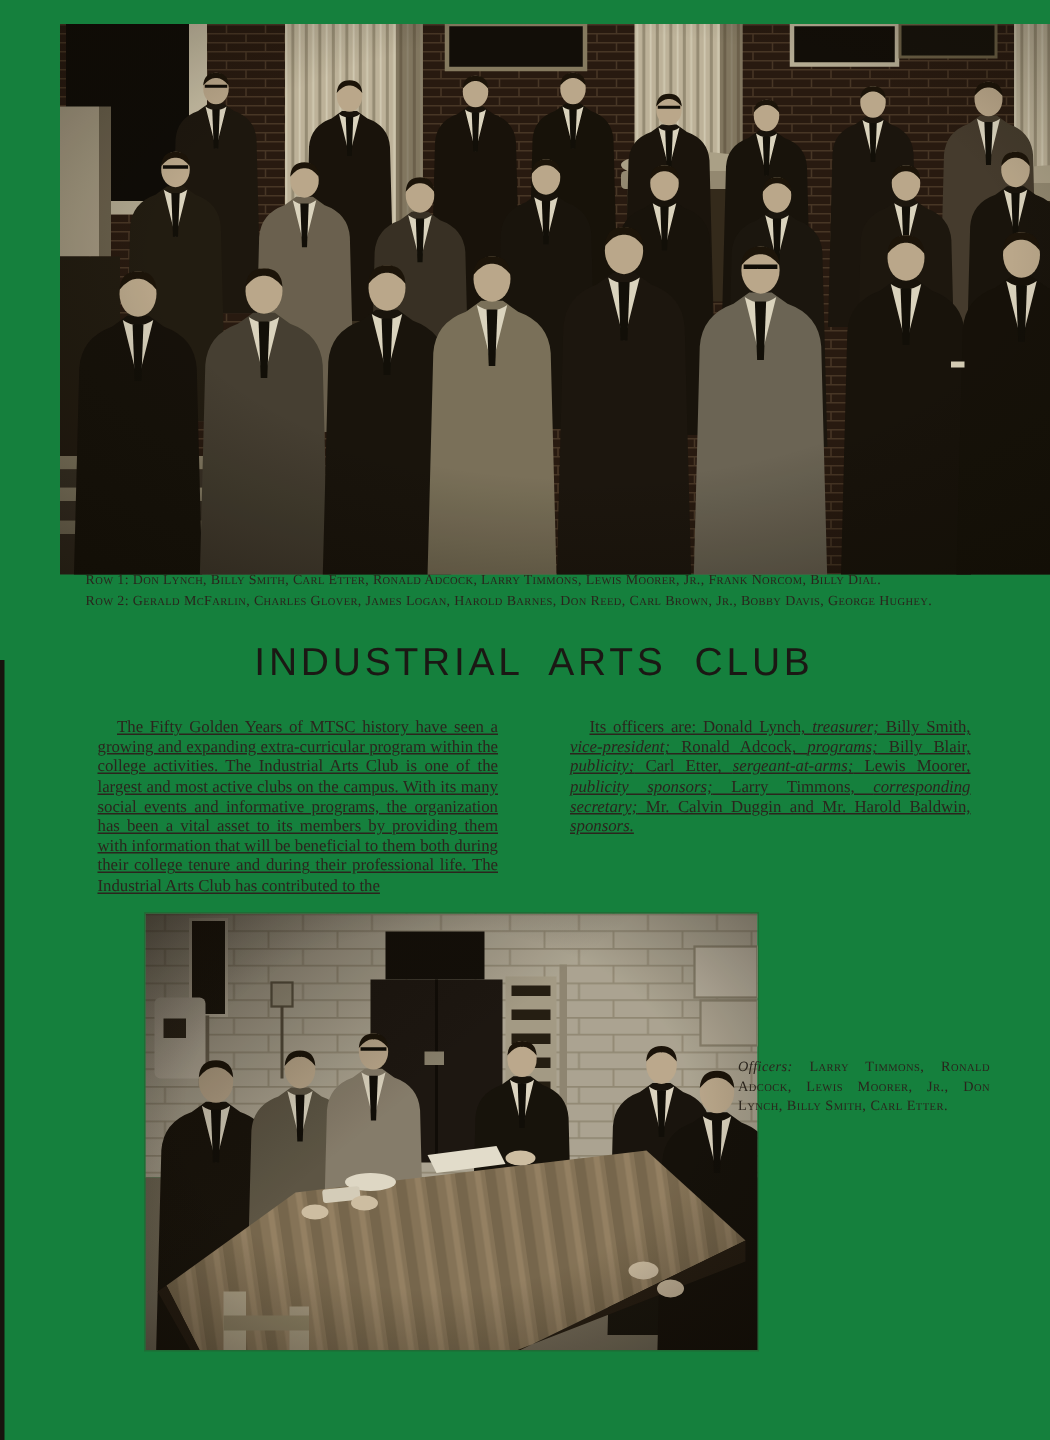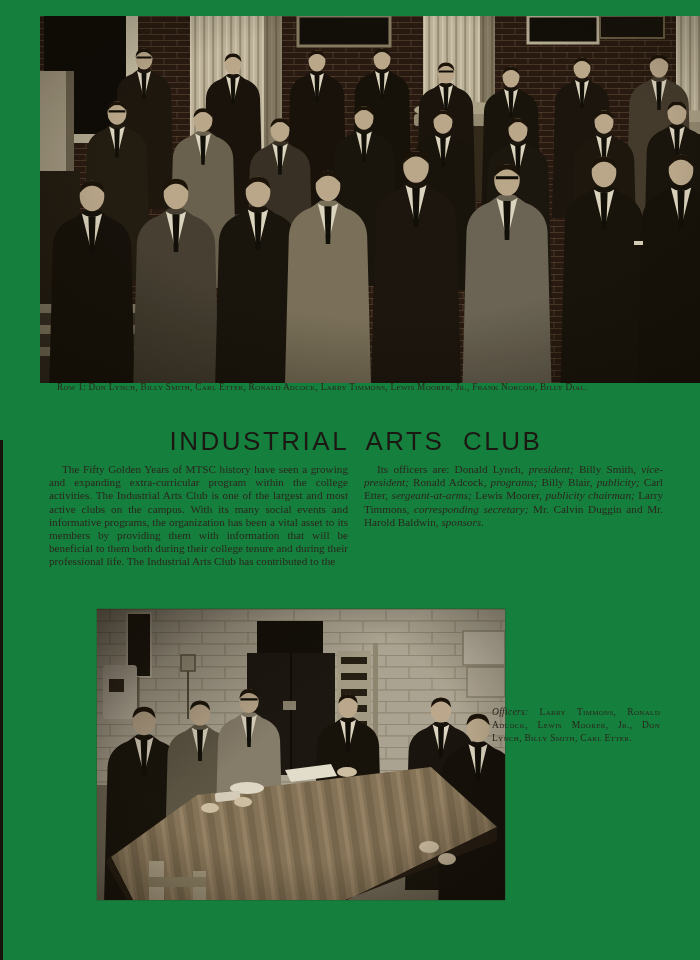--- a/index.html
+++ b/index.html
@@ -18,21 +18,21 @@
            letter-spacing:.25px;color:#2a241c;}
   .cap-row{padding-left:58px;text-indent:-58px;}
 
   .page-title{position:absolute;left:0;top:426px;width:712px;margin:0;text-align:center;
               font-family:"Liberation Sans","DejaVu Sans",sans-serif;font-weight:400;
               font-size:26px;letter-spacing:2.5px;word-spacing:9px;color:#1b1814;}
 
   .columns{position:absolute;left:49px;top:463px;width:614px;display:flex;
            justify-content:space-between;}
   .col{width:299px;font-size:11.2px;line-height:13.2px;text-align:justify;color:#2b251d;}
-  .col p{margin:0;}
+  .col p{margin:16px;text-decoration:underline;}
   .col p.indent{text-indent:13px;}
   .col p + p{margin-top:4px;}
 
   .officers{position:absolute;left:492px;top:706px;width:168px;
             font-size:9.5px;line-height:13px;text-align:justify;
             font-variant:small-caps;letter-spacing:.3px;color:#2a241c;font-family:Liberation Serif, serif;}
   .officers i, .col i{font-variant:normal;}
 </style>
 </head>
 <body>
@@ -148,30 +148,31 @@
         <rect x="671" y="222" width="9" height="4" fill="#ded6c0"></rect>
       </g>
 
       <rect width="700" height="367" fill="url(#vign)"></rect>
       <rect width="700" height="367" fill="rgba(70,50,20,.07)"></rect>
     </svg>
   </figure>
 
   <div class="caption">
     <div class="cap-row">Row 1: Don Lynch, Billy Smith, Carl Etter, Ronald Adcock, Larry Timmons, Lewis Moorer, Jr., Frank Norcom, Billy Dial.</div>
+    <div class="cap-row">Row 2: Gerald McFarlin, Charles Glover, James Logan, Harold Barnes, Don Reed, Carl Brown, Jr., Bobby Davis, George Hughey.</div>
   </div>
 
   <h1 class="page-title">INDUSTRIAL ARTS CLUB</h1>
 
   <div class="columns">
     <div class="col">
       <p class="indent">The Fifty Golden Years of MTSC history have seen a growing and expanding extra-curricular program within the college activities.  The Industrial Arts Club is one of the largest and most active clubs on the campus.  With its many social events and informative programs, the organization has been a vital asset to its members by providing them with information that will be beneficial to them both during their college tenure and during their professional life.  The Industrial Arts Club has contributed to the</p>
     </div>
     <div class="col">
-      <p class="indent">Its officers are: Donald Lynch, <i>president;</i> Billy Smith, <i>vice-president;</i> Ronald Adcock, <i>programs;</i> Billy Blair, <i>publicity;</i> Carl Etter, <i>sergeant-at-arms;</i> Lewis Moorer, <i>publicity chairman;</i> Larry Timmons, <i>corresponding secretary;</i> Mr. Calvin Duggin and Mr. Harold Baldwin, <i>sponsors.</i></p>
+      <p class="indent">Its officers are: Donald Lynch, <i>treasurer;</i> Billy Smith, <i>vice-president;</i> Ronald Adcock, <i>programs;</i> Billy Blair, <i>publicity;</i> Carl Etter, <i>sergeant-at-arms;</i> Lewis Moorer, <i>publicity sponsors;</i> Larry Timmons, <i>corresponding secretary;</i> Mr. Calvin Duggin and Mr. Harold Baldwin, <i>sponsors.</i></p>
     </div>
   </div>
 
   <figure class="photo bottom-photo">
     <svg viewBox="0 0 408 291" preserveAspectRatio="none">
       <defs>
         <pattern id="blocks" width="46" height="23" patternUnits="userSpaceOnUse">
           <rect width="46" height="23" fill="#b2ab99"></rect>
           <path d="M0,.5 H46 M0,11.8 H46 M13,0 V11.5 M36,11.8 V23" stroke="#968e7a" stroke-width="1.2"></path>
         </pattern>

